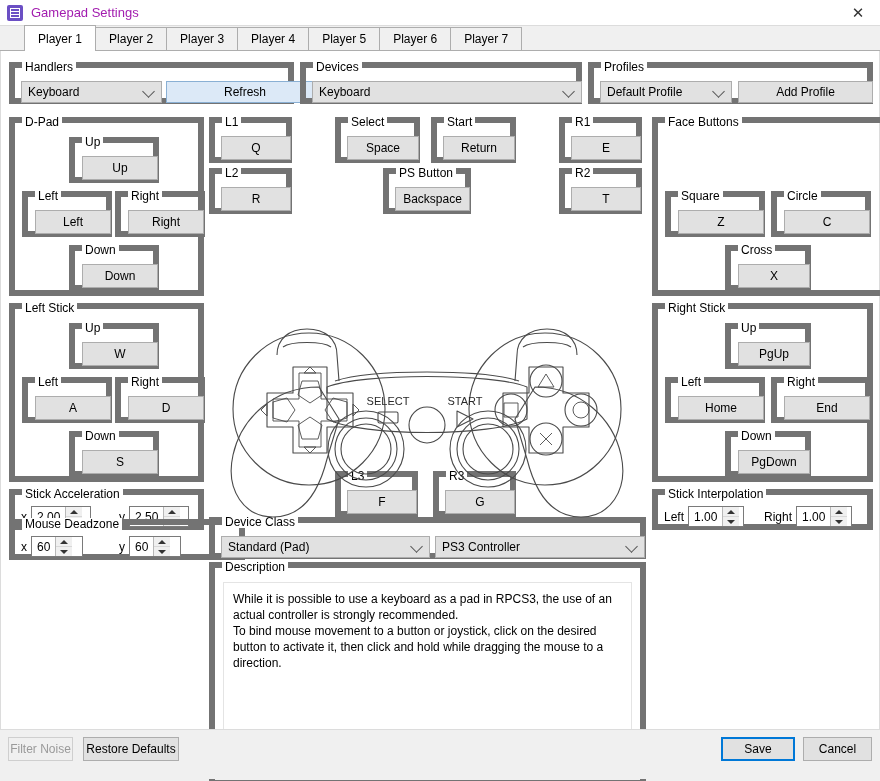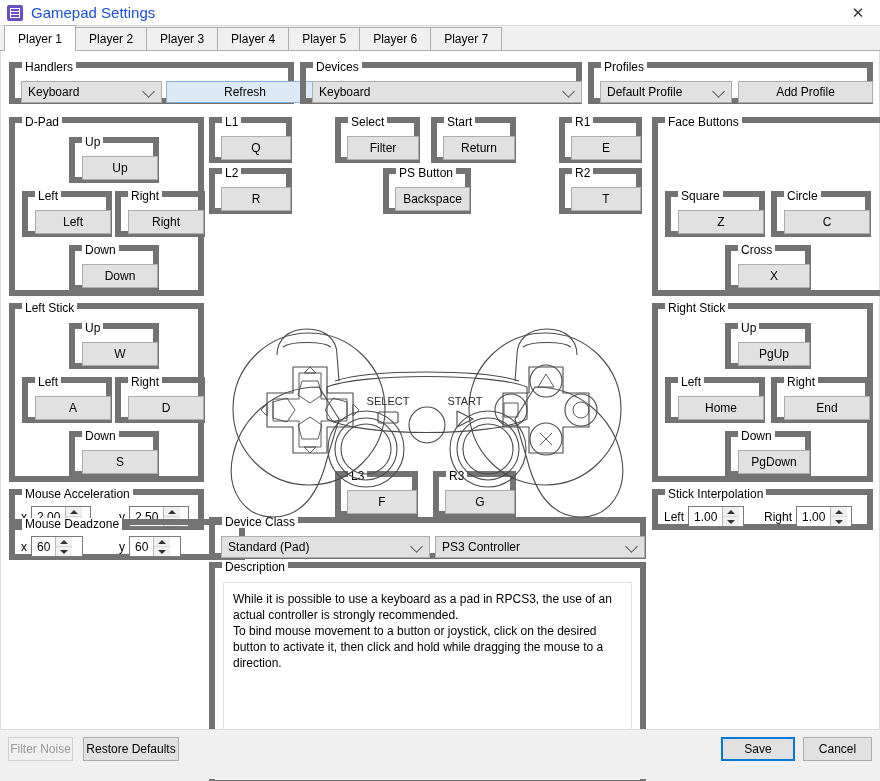--- a/index.html
+++ b/index.html
@@ -37,36 +37,36 @@
     left: 3px; top: 3px; right: 3px; bottom: 3px;
     background: #ffffff;
   }
   #app-icon::after {
     content: "";
     position: absolute;
     left: 4px; top: 4.5px; right: 4px; height: 1.5px;
     background: #6b4fc4;
     box-shadow: 0 3px 0 #6b4fc4, 0 6px 0 #6b4fc4;
   }
-  #title-text { font-size: 15px; color: #1d4ed8; }
+  #title-text { font-size: 13px; color: #a21caf; }
   #close-btn {
     position: absolute; right: 0; top: 0;
     width: 44px; height: 26px;
     display: flex; align-items: center; justify-content: center;
     font-size: 15px; color: #333;
     cursor: default;
   }
 
   
   #tabbar {
     height: 25px;
     background: #f0f0f0;
     display: flex;
     align-items: flex-end;
-    padding-left: 4px;
+    padding-left: 24px;
     border-bottom: 1px solid #adadad;
   }
   .tab {
     height: 23px;
     padding: 0 13px;
     display: flex; align-items: center;
     font-size: 12px;
     border: 1px solid #adadad;
     border-bottom: none;
     background: #f0f0f0;
@@ -305,21 +305,21 @@
       <button class="btn" style="position:absolute; left:7px; top:13px; width:76px; height:24px;">D</button>
     </div>
 
     <div class="gbox" style="left:54px; top:122px; width:90px; height:46px;">
       <span class="gtitle">Down</span>
       <button class="btn" style="position:absolute; left:7px; top:13px; width:76px; height:24px;">S</button>
     </div>
   </div>
 
   <div class="gbox" style="left:8px; top:438px; width:195px; height:41px;">
-    <span class="gtitle">Mouse Acceleration</span>
+    <span class="gtitle">Stick Acceleration</span>
     <div class="spinwrap" style="left:6px; top:11px;">
       <span class="sp-label">x</span>
       <div class="spin" style="width:60px;">
         <span class="sv">2.00</span>
         <div class="sbtns">
           <div class="sb">
               <span class="tri-up"></span>
             </div>
           <div class="sb">
               <span class="tri-dn"></span>
@@ -379,21 +379,21 @@
     <span class="gtitle">L1</span>
     <button class="btn" style="position:absolute; left:6px; top:13px; width:70px; height:24px;">Q</button>
   </div>
   <div class="gbox" style="left:208px; top:117px; width:83px; height:46px;">
     <span class="gtitle">L2</span>
     <button class="btn" style="position:absolute; left:6px; top:13px; width:70px; height:24px;">R</button>
   </div>
 
   <div class="gbox" style="left:334px; top:66px; width:85px; height:46px;">
     <span class="gtitle">Select</span>
-    <button class="btn" style="position:absolute; left:6px; top:13px; width:72px; height:24px;">Filter</button>
+    <button class="btn" style="position:absolute; left:6px; top:13px; width:72px; height:24px;">Space</button>
   </div>
   <div class="gbox" style="left:430px; top:66px; width:85px; height:46px;">
     <span class="gtitle">Start</span>
     <button class="btn" style="position:absolute; left:6px; top:13px; width:72px; height:24px;">Return</button>
   </div>
 
   <div class="gbox" style="left:382px; top:117px; width:88px; height:46px;">
     <span class="gtitle">PS Button</span>
     <button class="btn" style="position:absolute; left:6px; top:13px; width:75px; height:24px;">Backspace</button>
   </div>

